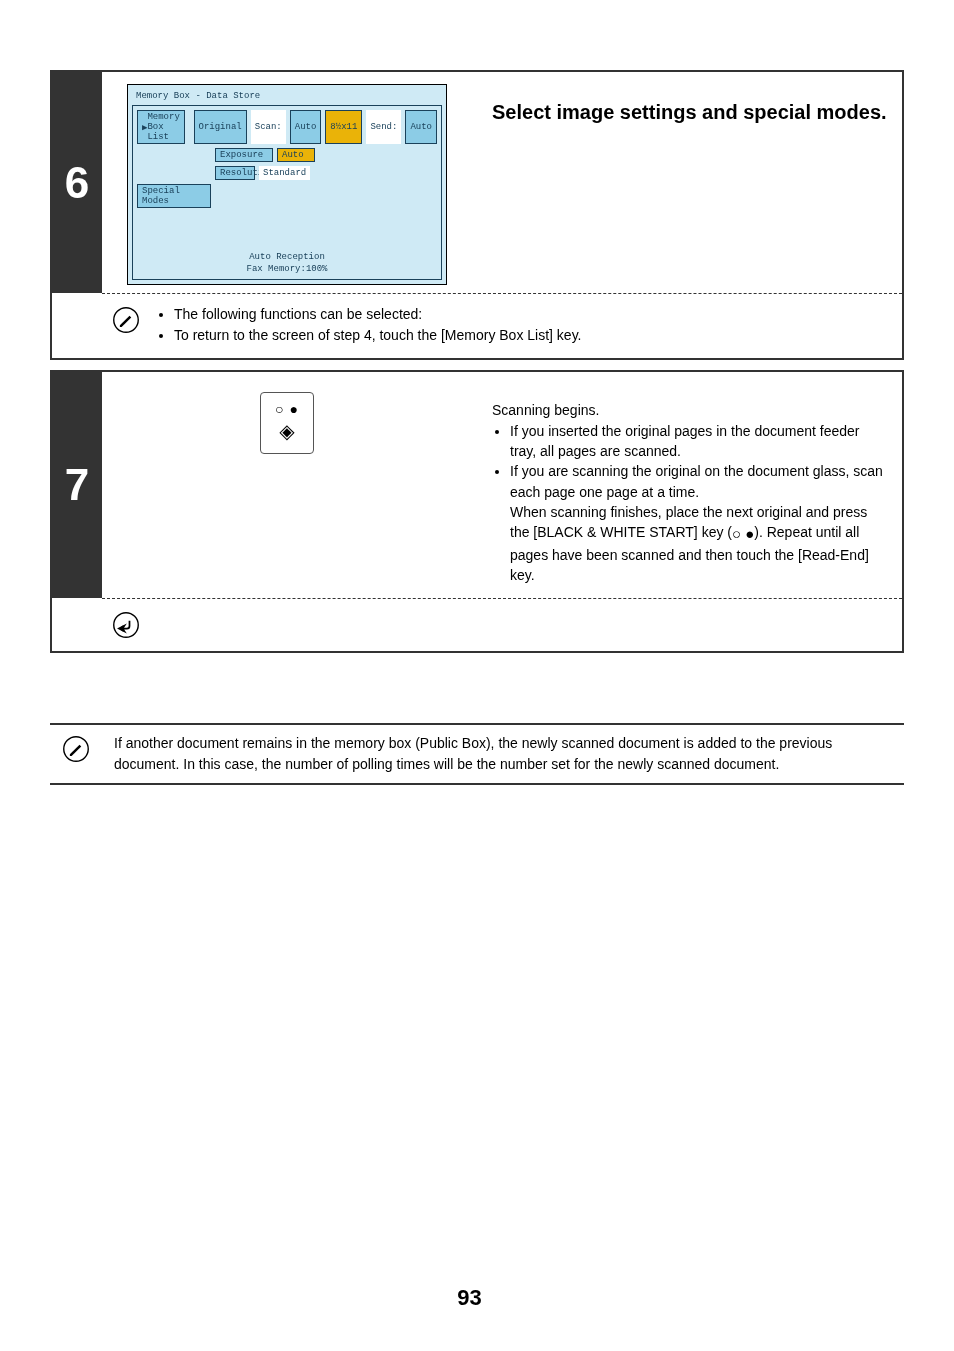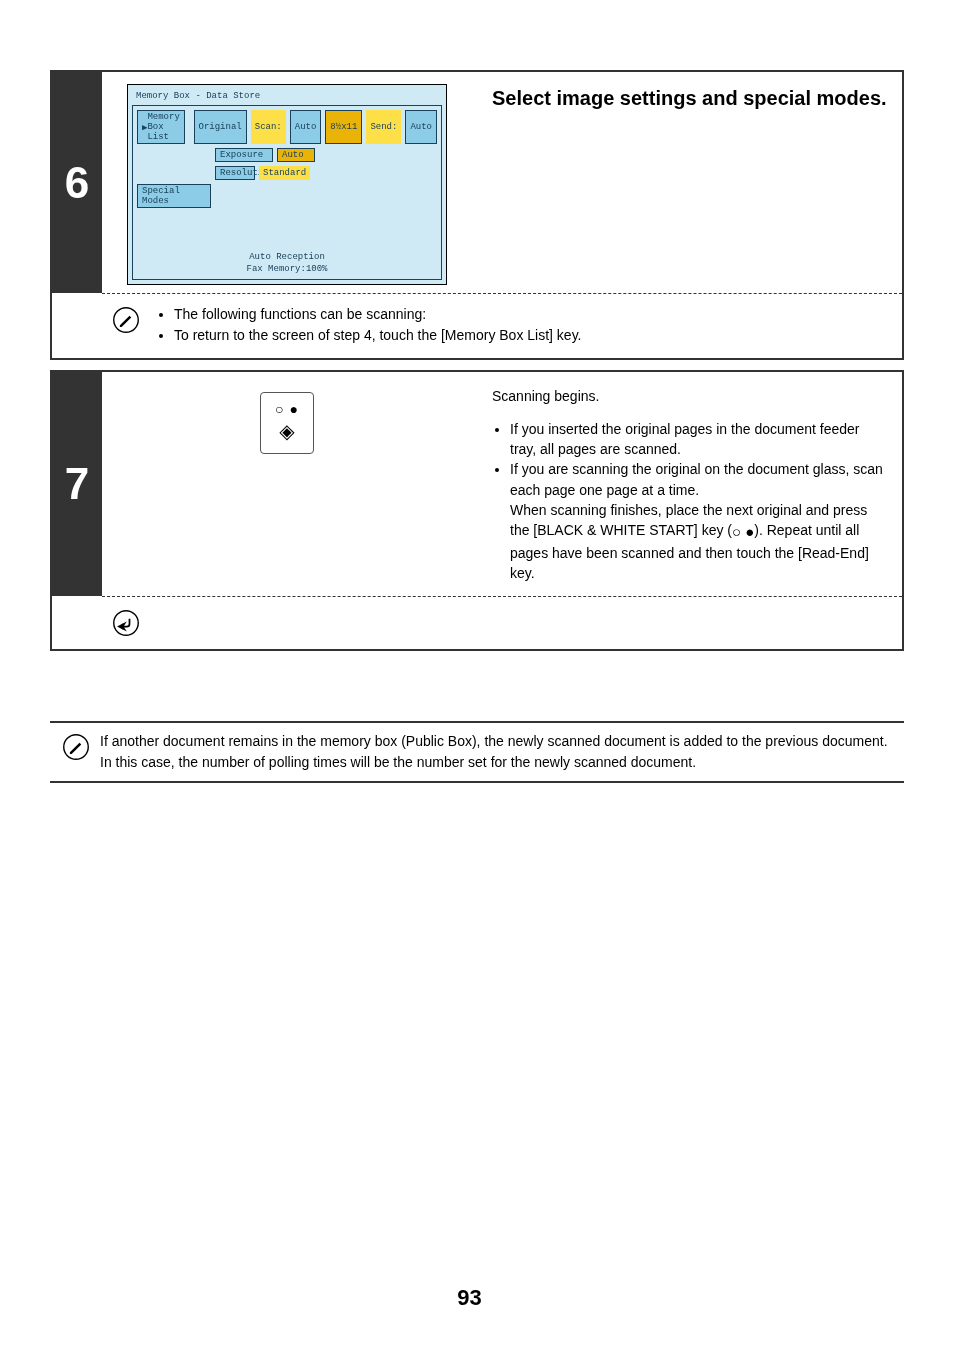--- a/index.html
+++ b/index.html
@@ -38,33 +38,33 @@
   .step-img-cell {
     width: 380px;
     flex-shrink: 0;
     padding: 12px 10px 8px 0;
     display: flex;
     flex-direction: column;
     align-items: center;
   }
   .step-text-cell {
     flex: 1;
-    padding: 14px 14px 12px 10px;
+    padding: 28px 14px 12px 10px;
   }
   .step-heading {
     font-size: 20px;
     font-weight: bold;
     line-height: 1.25;
     margin-bottom: 8px;
   }
   .step-body {
     font-size: 14px;
     line-height: 1.45;
   }
-  .step-body ul { margin-left: 18px; margin-top: 12px; }
+  .step-body ul { margin-left: 18px; margin-top: 0; }
   .divider-dotted {
     border-top: 1.5px dashed #333;
     margin: 0;
   }
   .note-row-inside {
     display: flex;
     align-items: flex-start;
     padding: 10px 14px 12px 60px;
     gap: 16px;
   }
@@ -80,21 +80,21 @@
   }
   .note-text ul { list-style: disc; margin-left: 18px; }
   .note-text-b { font-weight: bold; }
   .standalone-note {
     border-top: 2px solid #333;
     border-bottom: 2px solid #333;
     margin-top: 70px;
     padding: 8px 12px;
     display: flex;
     align-items: flex-start;
-    gap: 10px;
+    gap: 24px;
   }
   .footer-num {
     position: absolute;
     bottom: 40px;
     left: 0; right: 15px;
     text-align: center;
     font-size: 22px;
     font-weight: bold;
   }
   
@@ -118,21 +118,21 @@
   }
   .screen-flex { display:flex; gap:4px; margin-bottom:4px; align-items:stretch;}
   .chip {
     border: 1px solid #1a415a;
     background: #eab308;
     padding: 1px 4px;
     font-size: 9px;
     display:flex; align-items:center;
   }
   .chip-dark { background:#8ccce6; }
-  .chip-plain { background:#fde047; border:none; display:flex; align-items:center; padding:1px 4px;}
+  .chip-plain { background:#ffffff; border:none; display:flex; align-items:center; padding:1px 4px;}
   .screen-footer {
     text-align: center;
     padding-top: 40px;
     line-height: 1.3;
   }
   
   .hw-panel {
     border: 1.5px solid #555;
     border-radius: 4px;
     padding: 8px 14px 10px 14px;
@@ -202,21 +202,21 @@
     </div>
     <div class="divider-dotted" style="margin-left:50px;"></div>
     <div class="note-row-inside">
       <svg class="note-icon" viewBox="0 0 32 32">
         <circle cx="16" cy="16" r="14" fill="none" stroke="#000" stroke-width="1.6"></circle>
         <path d="M9 22 L20 11 L22 13 L11 24 L9 24 Z" fill="#000"></path>
       </svg>
       <div class="note-text">
         <ul>
           <li>
-            <span>The following functions can be scanning:</span><br>
+            <span>The following functions can be selected:</span><br>
           </li>
           <li>To return to the screen of step 4, touch the [Memory Box List] key.</li>
         </ul>
       </div>
     </div>
   </div>
 
   <div class="step-block">
     <div class="step-row">
       <div class="step-num-cell">7</div>

